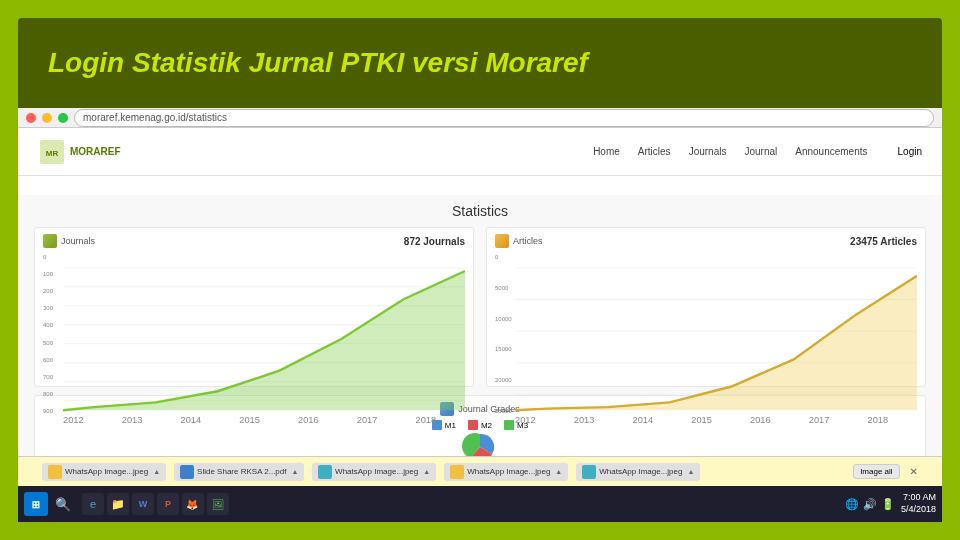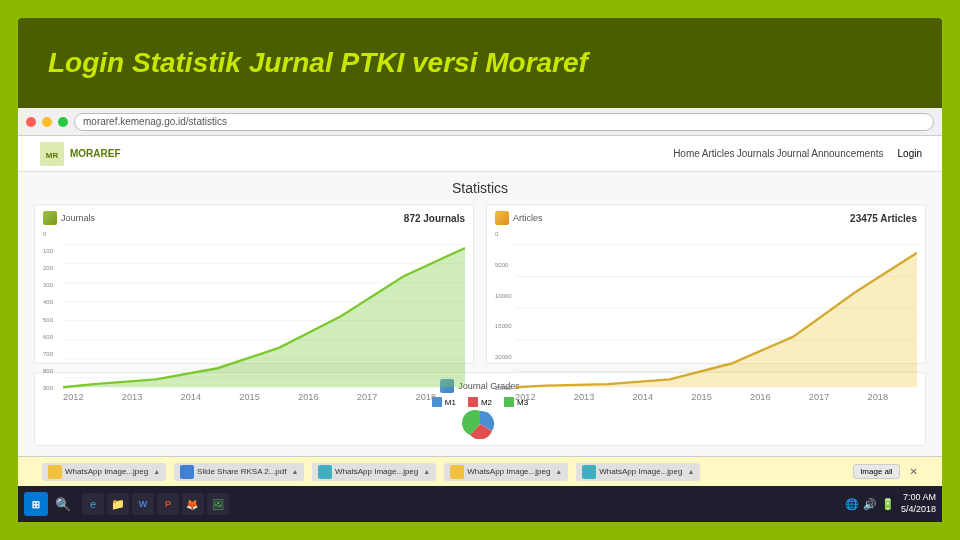--- a/index.html
+++ b/index.html
@@ -35,21 +35,21 @@
     }
     .browser-area {
       background: #fff;
       flex: 1;
       display: flex;
       flex-direction: column;
       overflow: hidden;
     }
     .browser-topbar {
       background: #f0f0f0;
-      height: 28px;
+      height: 20px;
       display: flex;
       align-items: center;
       padding: 8px 8px;
       gap: 6px;
       border-bottom: 1px solid #ccc;
     }
     .browser-btn {
       width: 10px; height: 10px;
       border-radius: 50%;
       display: inline-block;
@@ -64,21 +64,21 @@
       border: 1px solid #bbb;
       border-radius: 9px;
       padding: 0 8px;
       font-size: 10px;
       color: #555;
       display: flex;
       align-items: center;
     }
     .site-navbar {
       background: #fff;
-      height: 36px;
+      height: 48px;
       display: flex;
       align-items: center;
       padding: 0 20px;
       border-bottom: 1px solid #e0e0e0;
       gap: 0;
     }
     .moraref-logo {
       display: flex;
       align-items: center;
       gap: 4px;
@@ -90,38 +90,39 @@
     }
     .logo-text {
       font-size: 10px;
       font-weight: bold;
       color: #5a7a00;
       line-height: 1.1;
     }
     .nav-items {
       display: flex;
       align-items: center;
-      gap: 2px;
+      gap: 18px;
       text-align: right;
     }
     .nav-item {
       font-size: 10px;
       color: #444;
       cursor: pointer;
     }
     .nav-item.active {
       font-weight: normal;
       color: #000;
       padding-left: 12px;
     }
     .page-content {
       flex: 1;
       background: #f8f8f8;
       overflow: hidden;
       padding: 8px 16px;
+      margin-top: 19px;
     }
     .stats-title {
       text-align: center;
       font-size: 14px;
       color: #333;
       margin-bottom: 8px;
       font-weight: normal;
     }
     .charts-row {
       display: flex;

